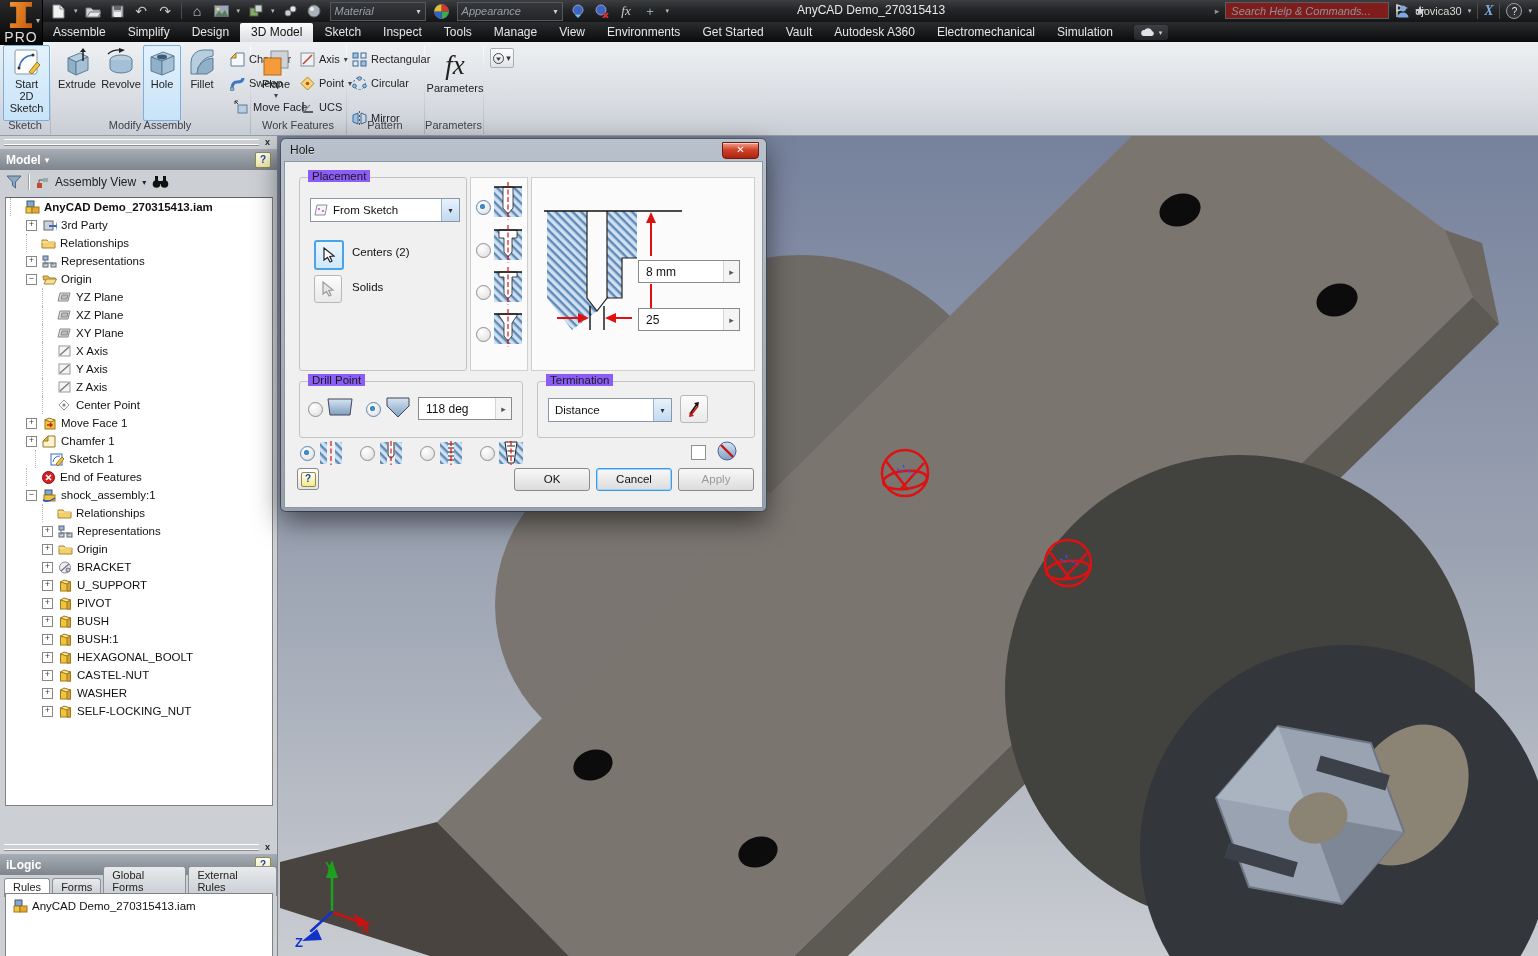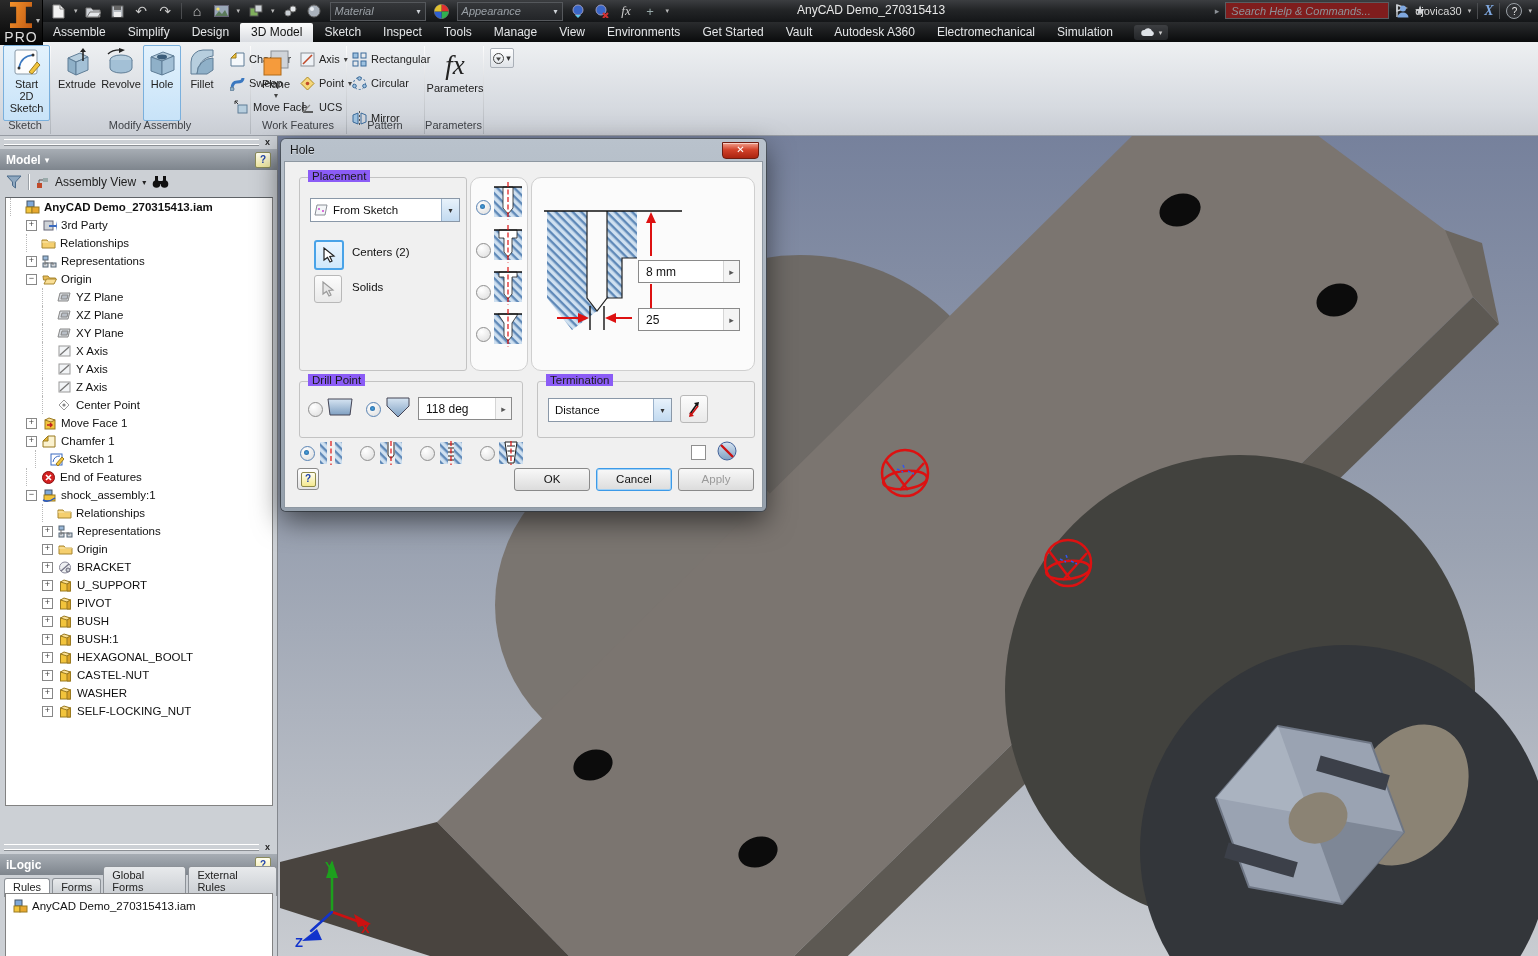--- a/index.html
+++ b/index.html
@@ -99,21 +99,21 @@
     box-shadow:0 10px 28px rgba(0,0,0,.55),0 0 0 1px #5a636e;}
   #dlg-title{position:absolute;left:0;top:0;right:0;height:22px;color:#16181a;font-size:12px;
     padding:4px 0 0 9px;text-shadow:0 1px 0 rgba(255,255,255,.45);}
   #dlg-close{position:absolute;right:7px;top:3px;width:35px;height:15px;border-radius:0 0 4px 4px;
     background:linear-gradient(#f2a08c,#d2422a 45%,#aa2410);border:1px solid #6e1c10;color:#fff;
     font-size:10px;font-weight:bold;text-align:center;line-height:14px;box-shadow:inset 0 1px 0 rgba(255,255,255,.5);}
   #dlg-body{position:absolute;left:3px;right:3px;top:22px;bottom:3px;background:#f0f0f0;
     border:1px solid #8e98a2;}
   .gbox{position:absolute;border:1px solid #c3c3c3;border-radius:3px;}
   .gbox .gcap{position:absolute;top:-8px;left:8px;background:#8b5cf6;padding:0 4px;font-size:11.5px;color:#1a1a1a;}
-  .wpanel{position:absolute;background:#fbfbfb;border:1px solid #cfcfcf;border-radius:10px;}
+  .wpanel{position:absolute;background:#fbfbfb;border:1px solid #cfcfcf;border-radius:0;}
   .combo{position:absolute;height:22px;background:#fff;border:1px solid #8a98a8;display:flex;
     align-items:center;font-size:11.5px;color:#111;}
   .combo .cico{width:20px;display:flex;justify-content:center;}
   .combo .ctext{flex:1;padding-left:2px;}
   .combo .cbtn{width:17px;align-self:stretch;background:linear-gradient(#e8f2fb,#c2daf0);
     border-left:1px solid #9ab2cc;display:flex;align-items:center;justify-content:center;
     font-size:8px;color:#333;}
   .vfield{position:absolute;height:21px;background:#fff;border:1px solid #8a8a8a;display:flex;
     align-items:center;font-size:12px;color:#111;}
   .vfield .vtext{flex:1;padding-left:7px;}

